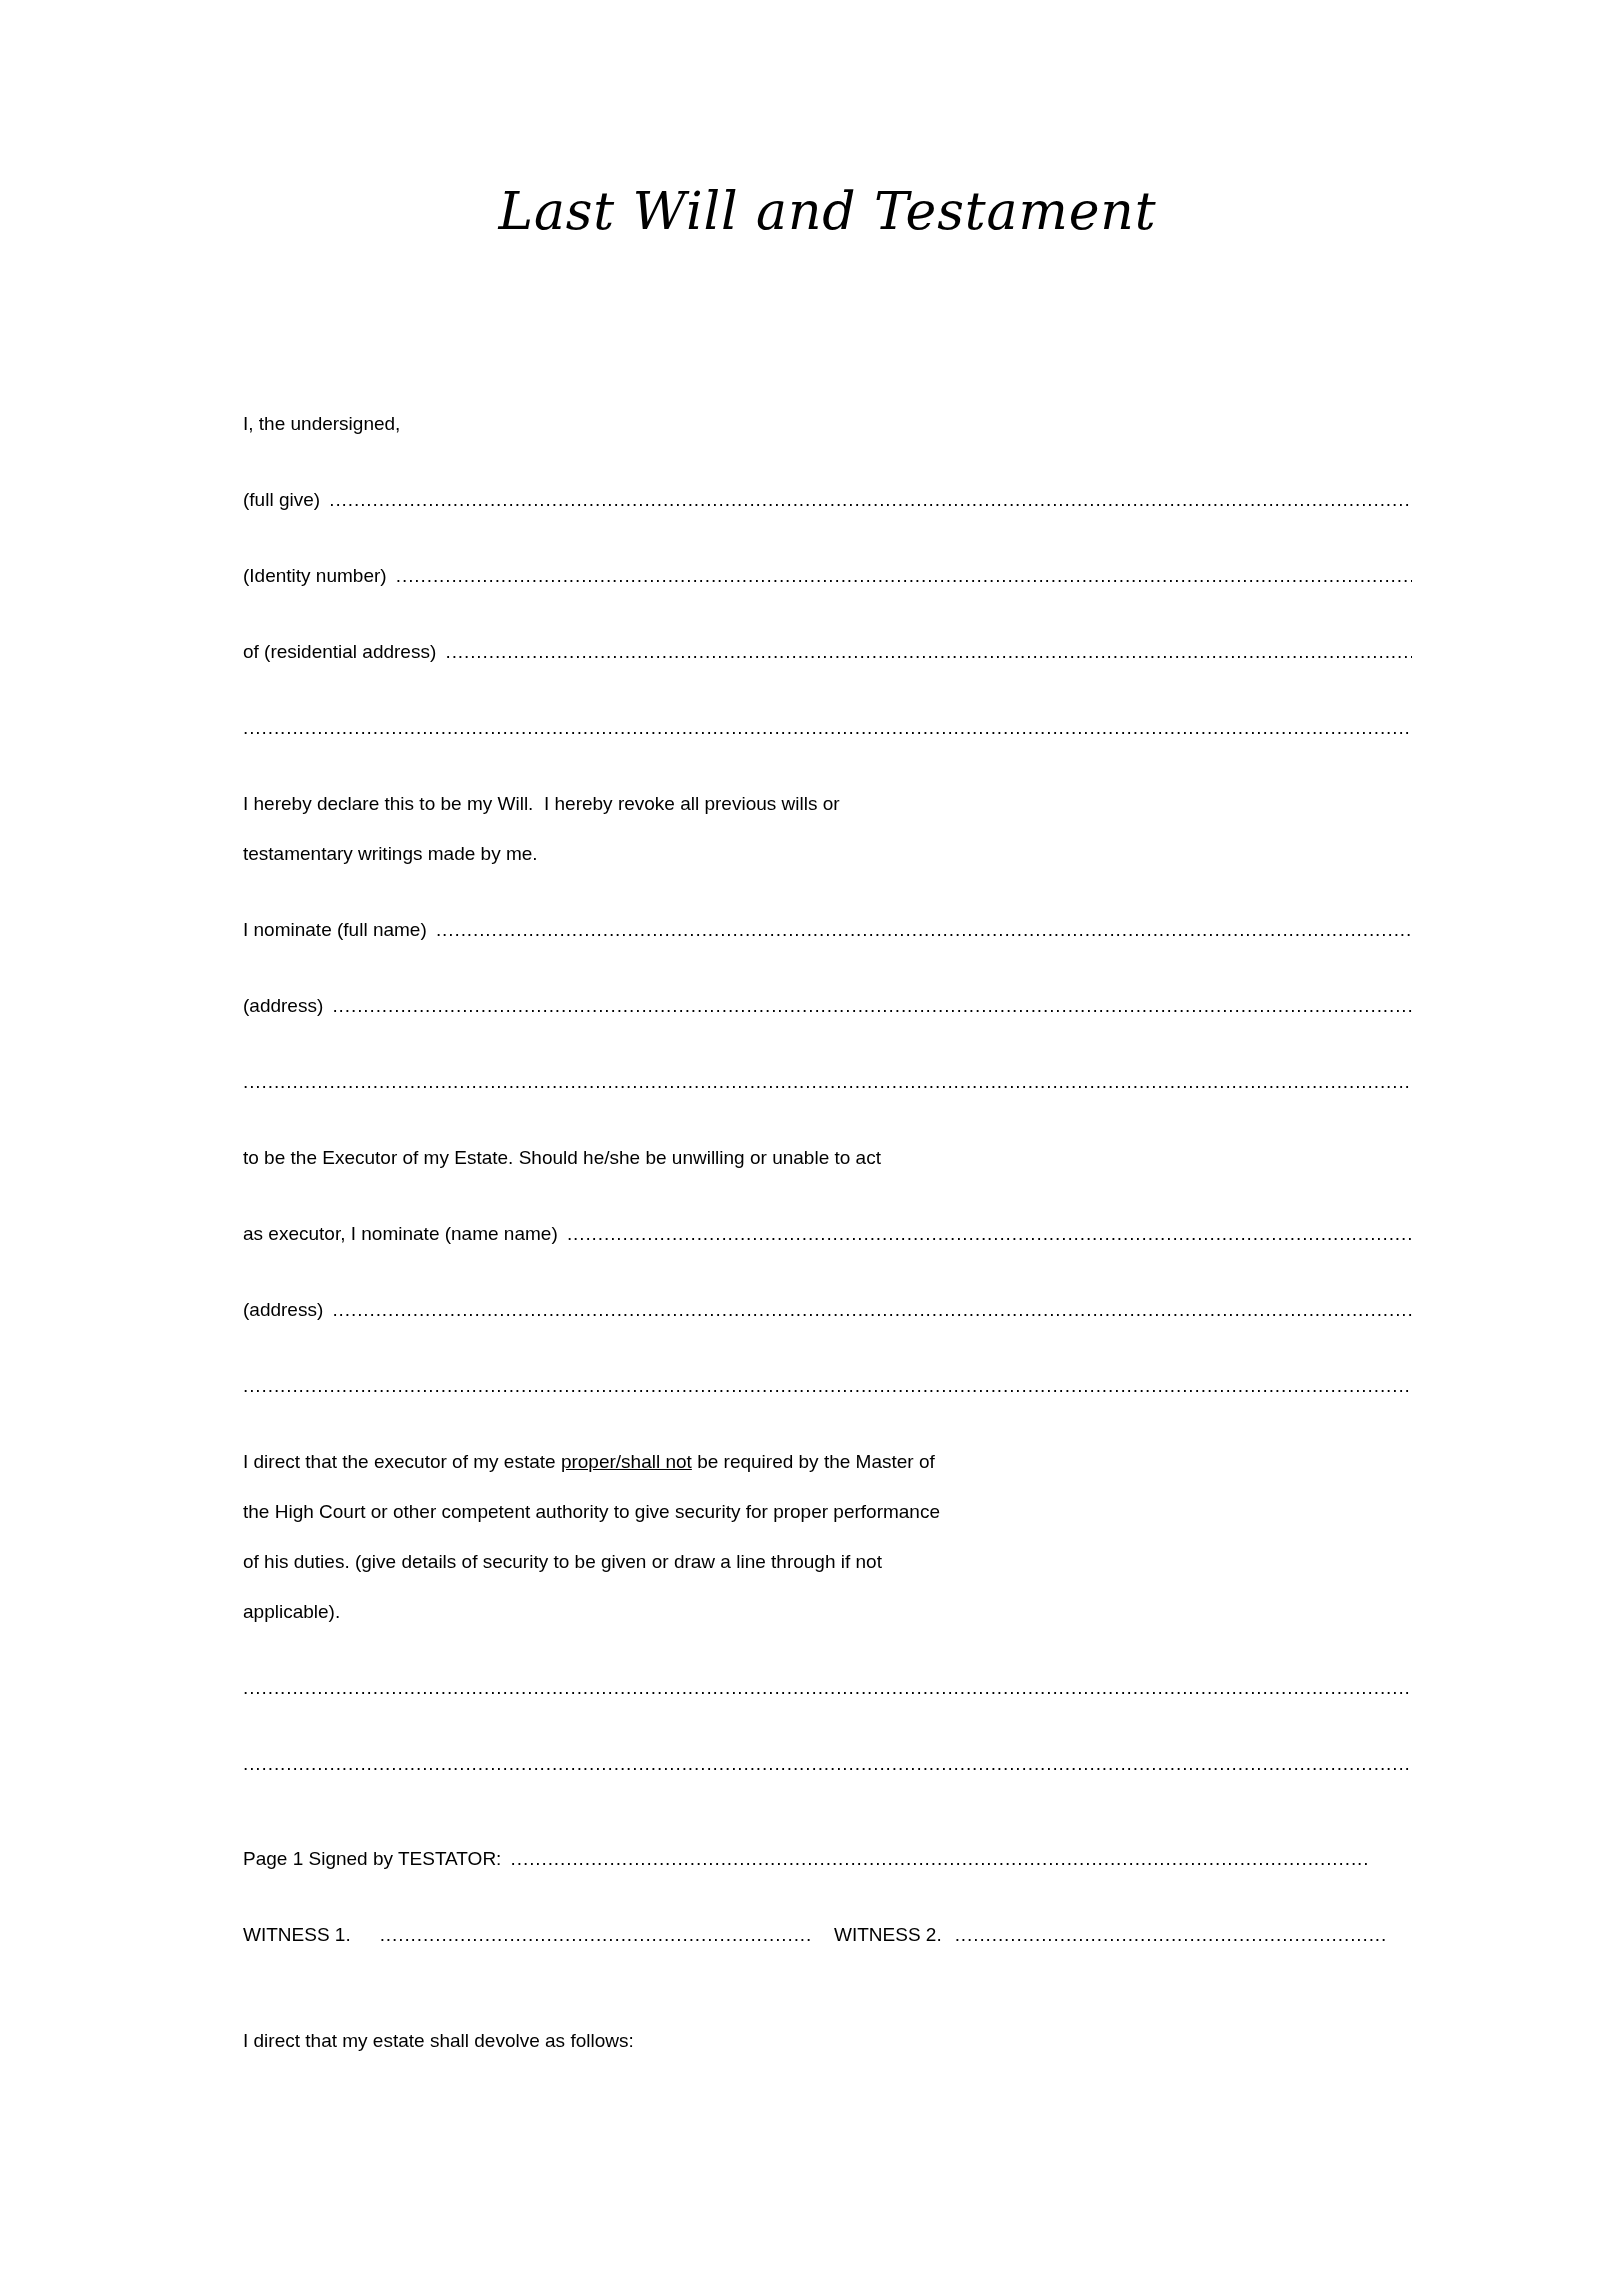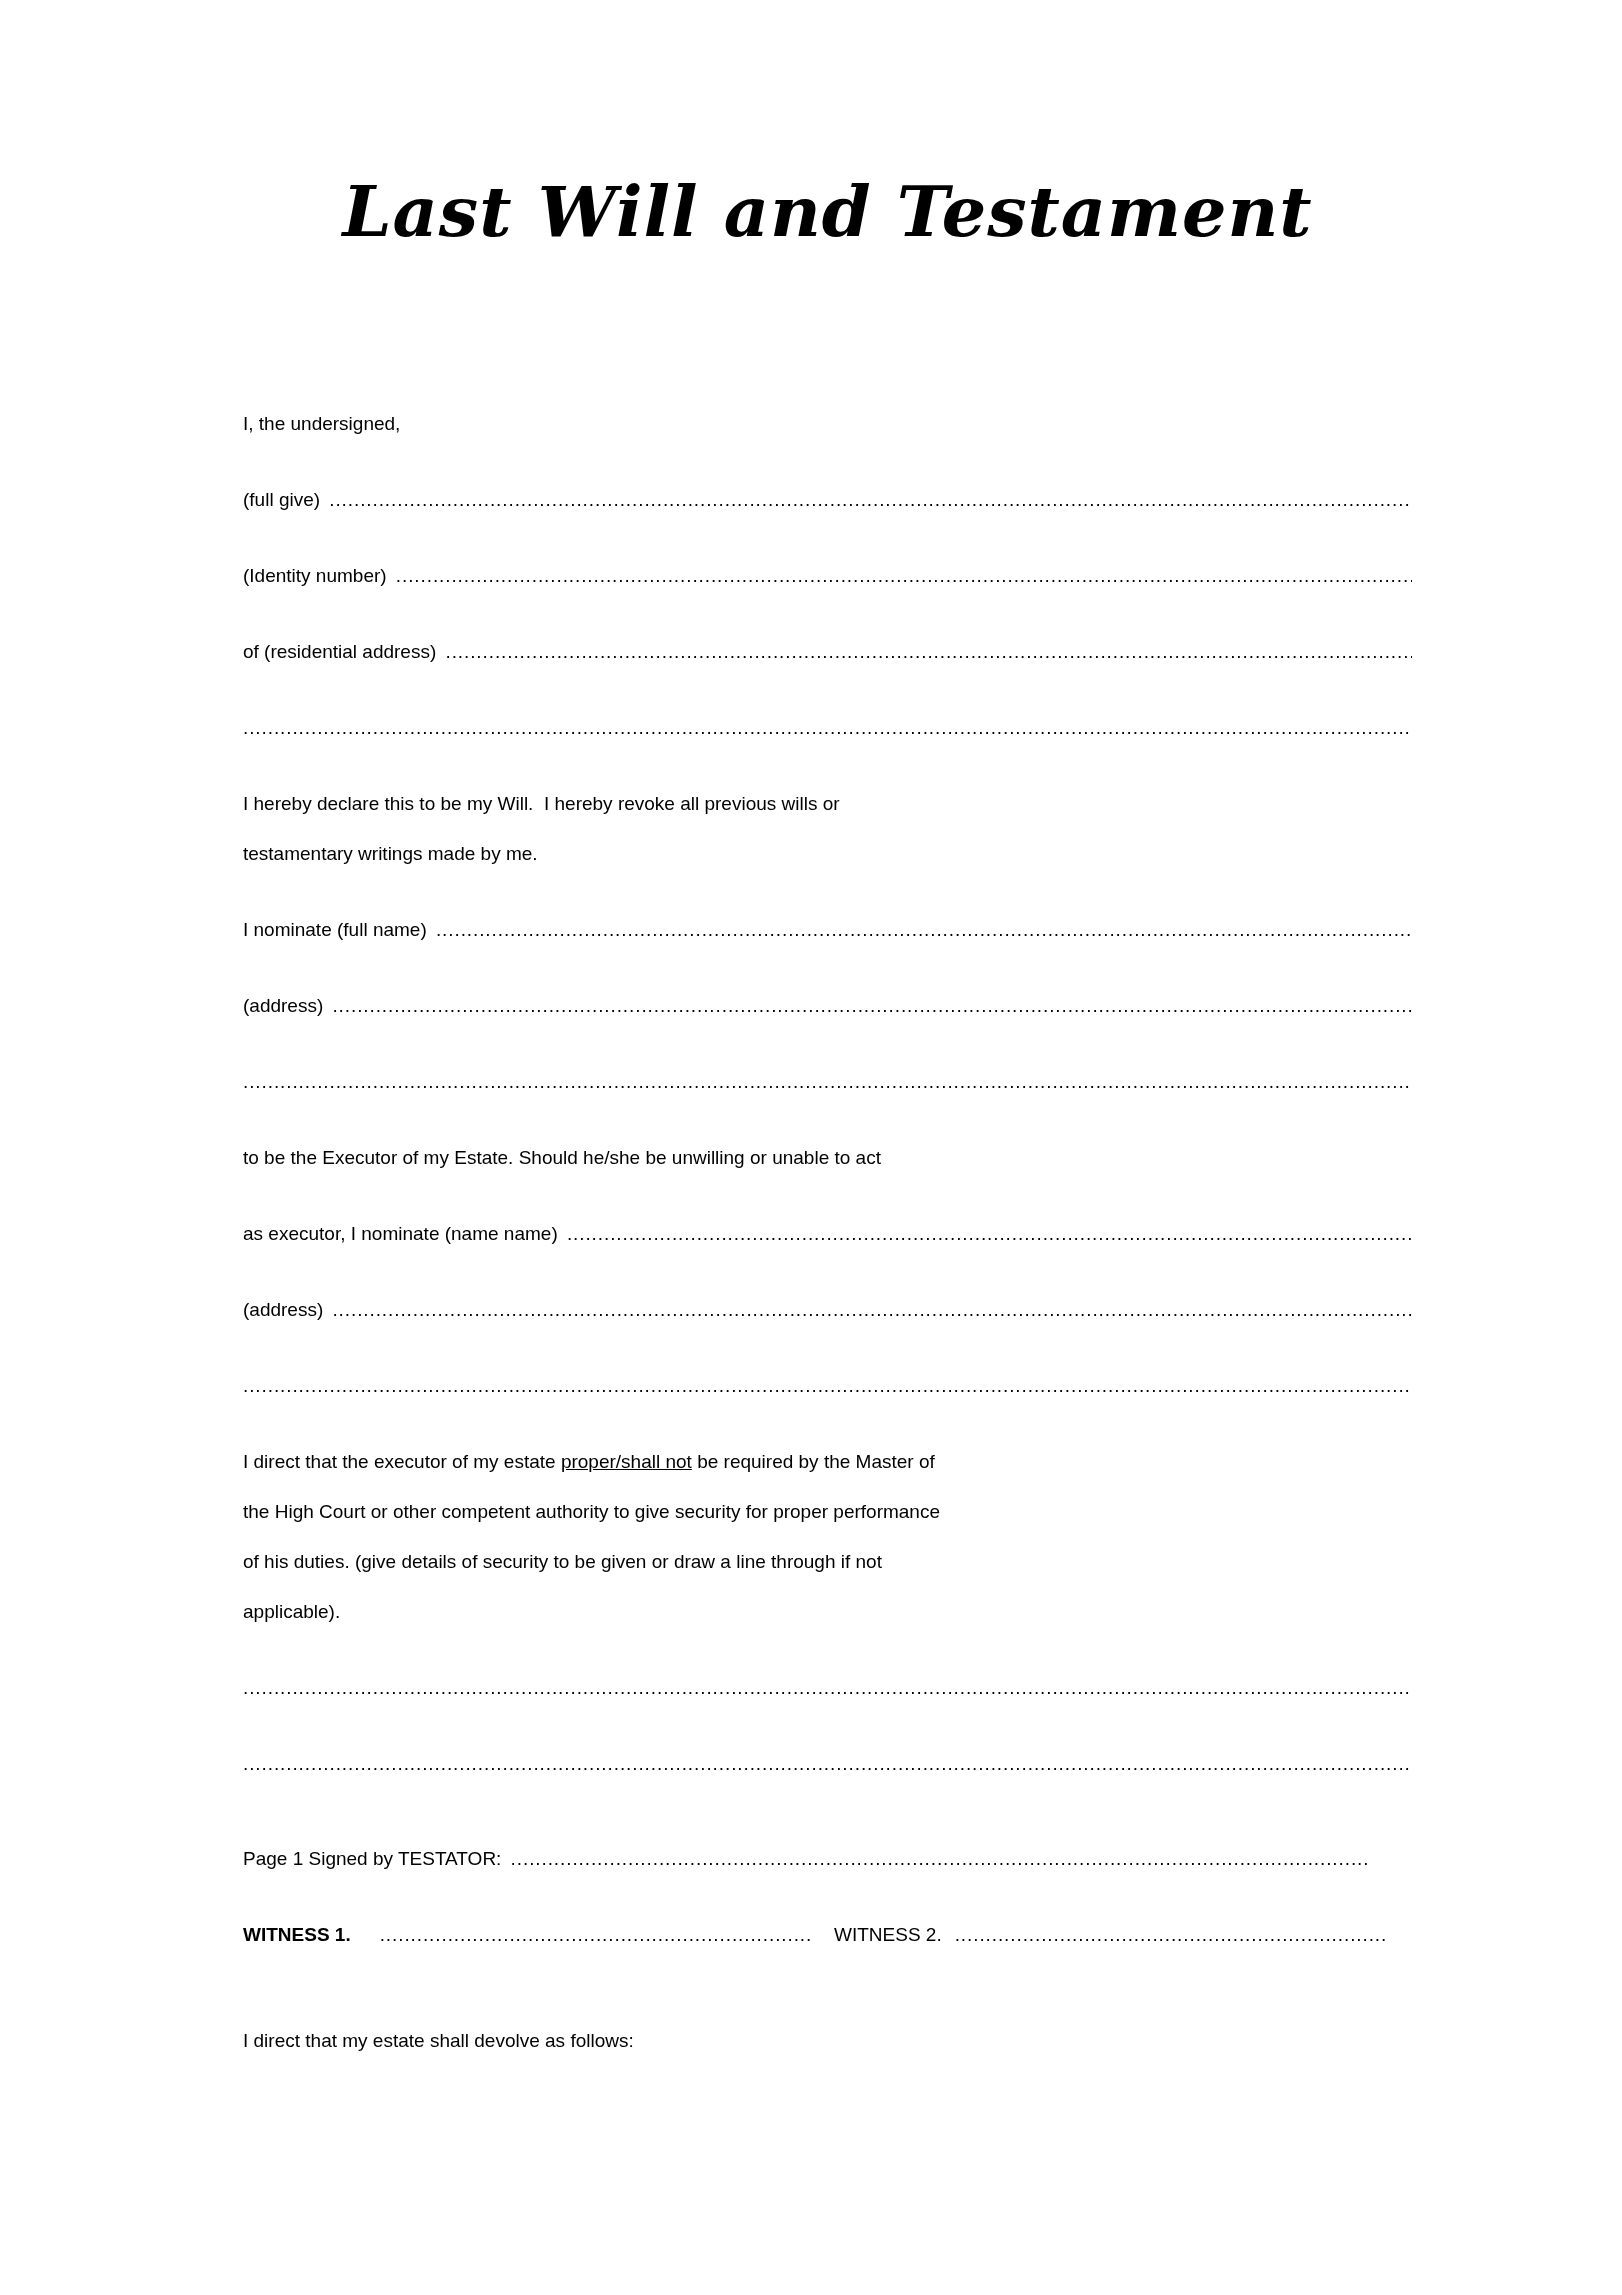--- a/index.html
+++ b/index.html
@@ -17,22 +17,22 @@
     box-sizing: border-box;
     width: 1623px;
     height: 2296px;
     padding: 170px 211px 0 243px;
     overflow: hidden;
     background: #ffffff;
   }
   .title {
     font-family: "DejaVu Serif", serif;
     font-style: italic;
-    font-weight: 700;
-    font-size: 70px;
+    font-weight: 400;
+    font-size: 52px;
     line-height: 83px;
     text-align: center;
     letter-spacing: 0.9px;
   }
   .content {
     margin-top: 152px;
     font-size: 19px;
   }
   .row {
     line-height: 37px;
@@ -64,21 +64,21 @@
     text-decoration: underline;
   }
   .testator-row {
     margin-top: 58px;
     padding-right: 41px;
     align-items: center;
   }
   .witness-row {
     padding-right: 23px;
   }
-  .witness-row .label.w1 { margin-right: 29px; font-weight: bold; }
+  .witness-row .label.w1 { margin-right: 29px; }
   .witness-row .label.w2 { margin-left: 20px; margin-right: 13px; }
   .devolve-row {
     margin-top: 69px;
   }
 </style>
 </head>
 <body>
 
 <div class="doc">
 

